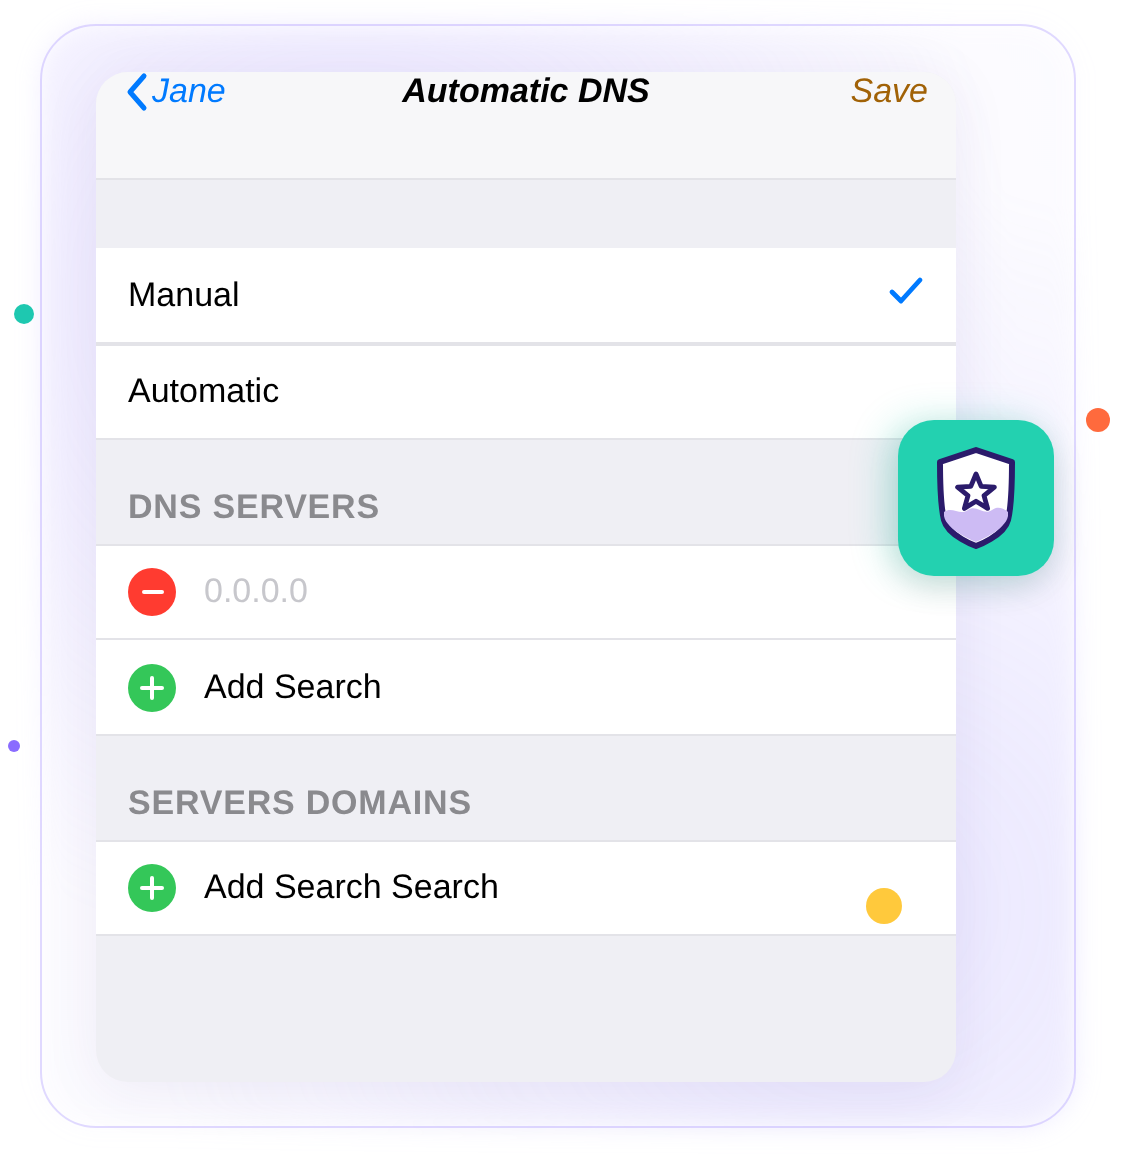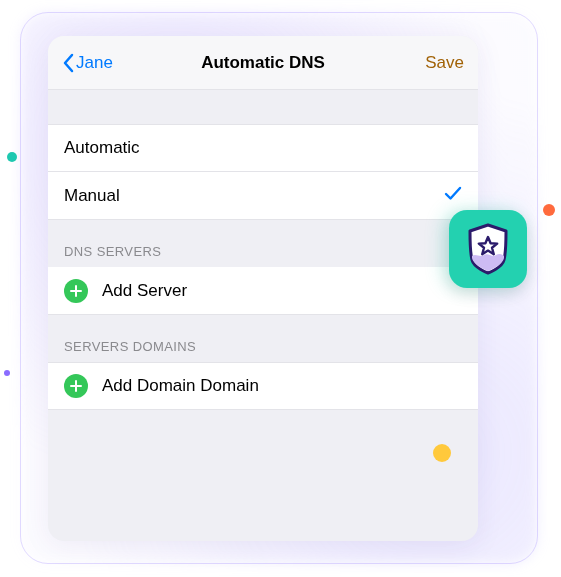--- a/index.html
+++ b/index.html
@@ -32,23 +32,24 @@
     background: #efeff4;
     overflow: hidden;
     box-shadow: 0 4px 28px rgba(60,40,140,0.08);
   }
 
   .navbar {
     height: 54px;
     background: #f7f7f9;
     border-bottom: 1px solid #e3e3e8;
     display: flex;
-    align-items: center;
+    align-items: flex-start;
     justify-content: space-between;
     padding: 0 14px;
+    font-style: italic;
   }
   .nav-back { display:flex; align-items:center; color:#007aff; font-size:17px; cursor:pointer;}
   .nav-back svg { margin-right: 2px; }
   .nav-title { font-size:17px; font-weight:600; color:#000; position:absolute; left:0; right:0; text-align:center; pointer-events:none;}
   .nav-save { color:#a16207; font-size:17px; cursor:pointer;}
 
   .spacer { height: 34px; }
 
   .row {
     height: 48px;
@@ -57,23 +58,24 @@
     display:flex; align-items:center;
     padding: 0 16px;
     font-size:17px; color:#000;
   }
   .row.first { border-top: 1px solid #e3e3e8; }
   .row .grow { flex: 1; }
   .check { color:#007aff; }
 
   .section-header {
     padding: 24px 16px 8px 16px;
-    font-size: 13px;
+    font-size: 17px;
     letter-spacing: 0.4px;
     color: #8a8a8e;
+    font-weight: bold;
   }
 
   .circle-btn {
     width: 24px; height: 24px; border-radius: 50%;
     display:flex; align-items:center; justify-content:center;
     margin-right: 14px;
     flex-shrink:0;
   }
   .minus-btn { background:#ff3b30; }
   .plus-btn  { background:#34c759; }
@@ -120,48 +122,54 @@
         <polyline points="10,2 3,10 10,18" fill="none" stroke="#007aff" stroke-width="2.5" stroke-linecap="round" stroke-linejoin="round"></polyline>
       </svg>
       <span>Jane</span>
     </div>
     <div class="nav-title">Automatic DNS</div>
     <div class="nav-save">Save</div>
   </div>
 
   <div class="spacer"></div>
 
-  <div class="row first">
-    <span class="grow">Automatic</span>
-  </div>
   <div class="row">
     <span class="grow">Manual</span>
     <span class="check">
       <svg width="18" height="16" viewBox="0 0 18 16">
           <polyline points="2,9 6.5,13.5 16,3" fill="none" stroke="#007aff" stroke-width="2.4" stroke-linecap="round" stroke-linejoin="round"></polyline>
         </svg>
     </span>
   </div>
+  <div class="row first">
+    <span class="grow">Automatic</span>
+  </div>
 
   <div class="section-header">DNS SERVERS</div>
 
+  <div class="row first">
+    <div class="circle-btn minus-btn">
+      <div class="hbar"></div>
+    </div>
+    <input class="dns-input" placeholder="0.0.0.0" style="">
+  </div>
   <div class="row">
     <div class="circle-btn plus-btn">
       <div class="plus-v"></div>
     </div>
-    <span>Add Server</span>
+    <span>Add Search</span>
   </div>
 
   <div class="section-header">SERVERS DOMAINS</div>
 
   <div class="row first">
     <div class="circle-btn plus-btn">
       <div class="plus-v"></div>
     </div>
-    <span>Add Domain Domain</span>
+    <span>Add Search Search</span>
   </div>
 
 </div>
 
 <div class="glow-border"></div>
 
 <div class="app-icon">
   <svg width="50" height="54" viewBox="0 0 50 54">
     <path d="M25 3 L7 9 C7 9 7 30 9 38 C11 46 25 51 25 51 C25 51 39 46 41 38 C43 30 43 9 43 9 Z" fill="#ffffff" stroke="#2b1b6b" stroke-width="3" stroke-linejoin="round"></path>
     <path d="M9 34 C13 31 17 36 21 33 C25 30 29 36 33 33 C37 30 41 34 41 34 L41 36 C40 43 25 49 25 49 C25 49 10 43 9 36 Z" fill="#cdbbf4"></path>

